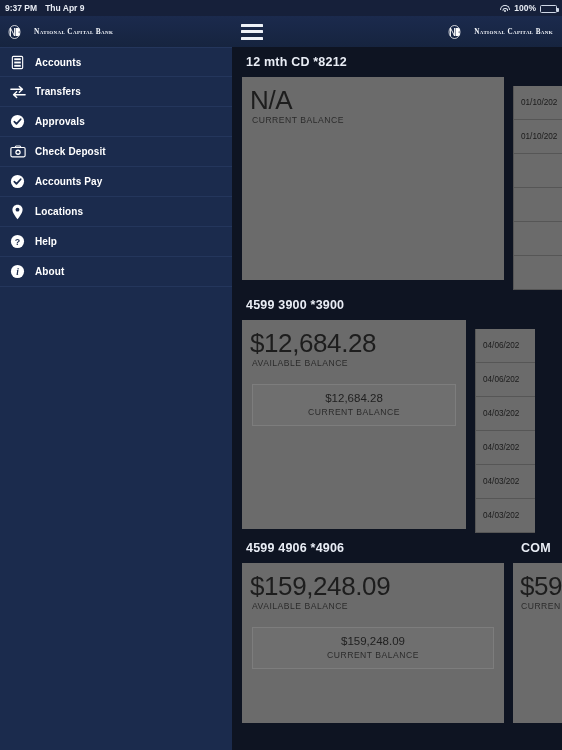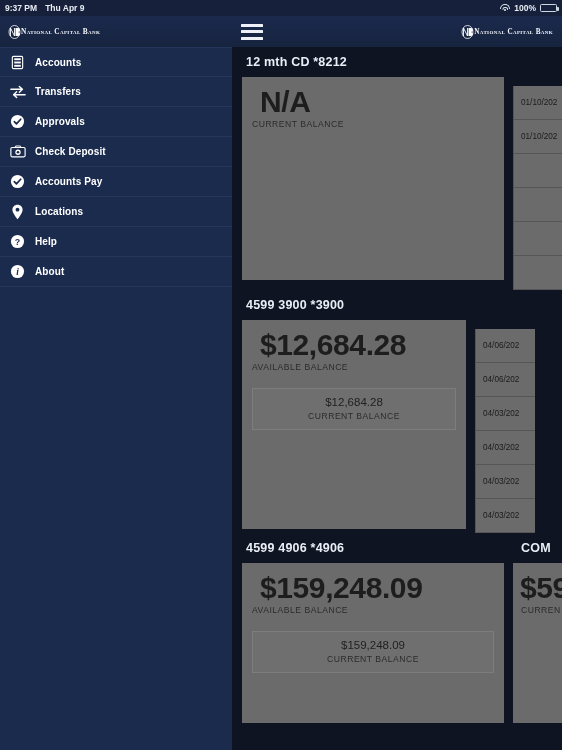--- a/index.html
+++ b/index.html
@@ -12,21 +12,21 @@
   }
   
   .statusbar{
     position:absolute; top:0; left:0; width:562px; height:16px;
     background:#16203a; color:#e8ecf4;
     display:flex; align-items:center; font-size:8.5px; font-weight:bold;
     padding:0 5px;
   }
   .sb-time{ margin-right:8px; }
   .sb-date{ }
-  .sb-right{ margin-left:auto; display:flex; align-items:center; gap:4px; }
+  .sb-right{ margin-left:auto; display:flex; align-items:flex-end; gap:4px; }
   .wifi-icon{ display:inline-block; width:10px; height:8px; position:relative; }
   .wifi-icon span{
     position:absolute; left:50%; transform:translateX(-50%);
     border:1.4px solid #dfe5ef; border-bottom:none;
     border-radius:50% 50% 0 0 / 100% 100% 0 0;
   }
   .wifi-icon .w1{ width:10px; height:5px; top:0; }
   .wifi-icon .w2{ width:5.5px; height:3px; top:2.5px; }
   .wifi-icon .w3{ width:2px; height:2px; top:5px; background:#dfe5ef; border:none; border-radius:50%; }
   .batt-pct{ font-size:8.5px; font-weight:bold; }
@@ -39,21 +39,21 @@
     content:""; position:absolute; right:-3px; top:2px; width:1.6px; height:3.5px;
     background:#cfd7e6; border-radius:0 1px 1px 0;
   }
   
   .header{
     position:absolute; top:16px; left:0; width:562px; height:31px;
     background:linear-gradient(180deg,#1b2a4d 0%,#16243f 100%);
     display:flex; align-items:center;
   }
   .logo{
-    display:flex; align-items:center; gap:0; color:#ffffff;
+    display:flex; align-items:center; gap:13px; color:#ffffff;
   }
   .logo-left{ margin-left:8px; }
   .logo-right{ margin-left:auto; margin-right:9px; }
   .logo-mark{
     width:13px; height:14px; flex:0 0 auto;
   }
   .logo-text{
     font-family:"Liberation Serif", serif;
     font-size:7.4px; letter-spacing:.35px; white-space:nowrap;
     font-variant:small-caps; font-weight:bold; color:#f2f5fa;
@@ -90,22 +90,22 @@
   .acct-title{
     height:30px; display:flex; align-items:center; padding-left:14px;
     color:#e9edf5; font-size:12.5px; font-weight:bold; letter-spacing:.2px;
     background:#0e1422;
   }
   .acct-row{ display:flex; align-items:flex-start; padding-left:10px; }
   .balance-card{
     background:#6b6b6b; position:relative; flex:0 0 auto;
   }
   .bal-big{
-    font-size:30px; color:#1d1d1d; font-weight:bold;
-    padding:9px 0 0 18px; letter-spacing:-.4px; line-height:1.08;
+    font-size:26px; color:#1d1d1d; font-weight:normal;
+    padding:9px 0 0 8px; letter-spacing:-.4px; line-height:1.08;
   }
   .bal-label{
     font-size:8.6px; color:#2b2b2b; letter-spacing:.5px;
     padding:1px 0 0 10px;
   }
   .cur-box{
     margin:16px 10px 0 10px; border:1px solid #7d7d7d;
     background:#6f6f6f; padding:7px 0 8px 0; text-align:center;
   }
   .cur-amt{ font-size:11.5px; color:#1f1f1f; }

